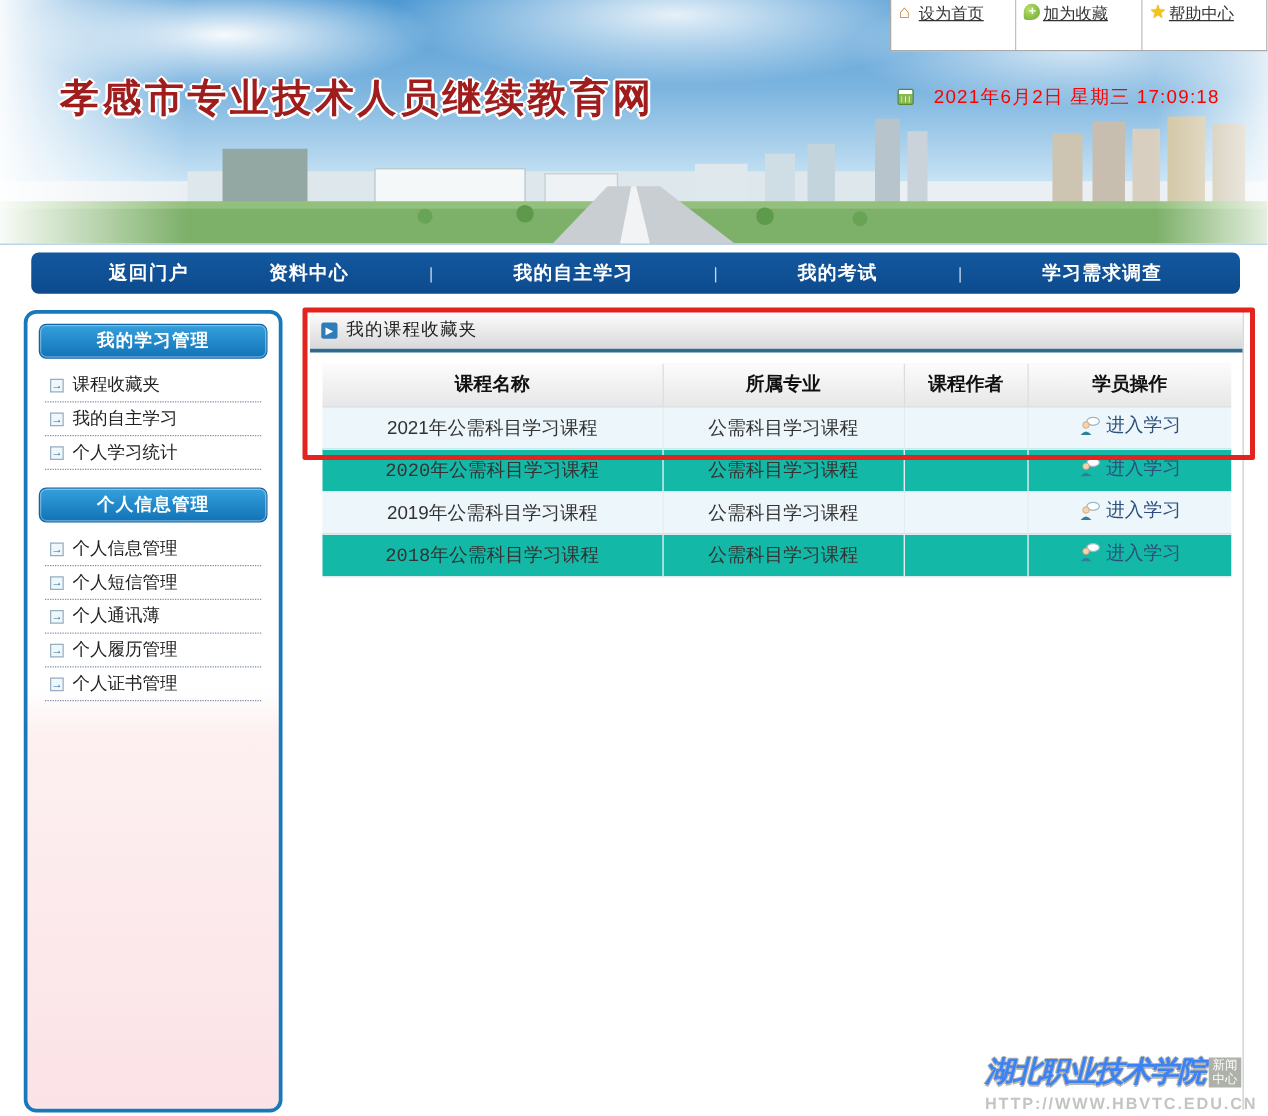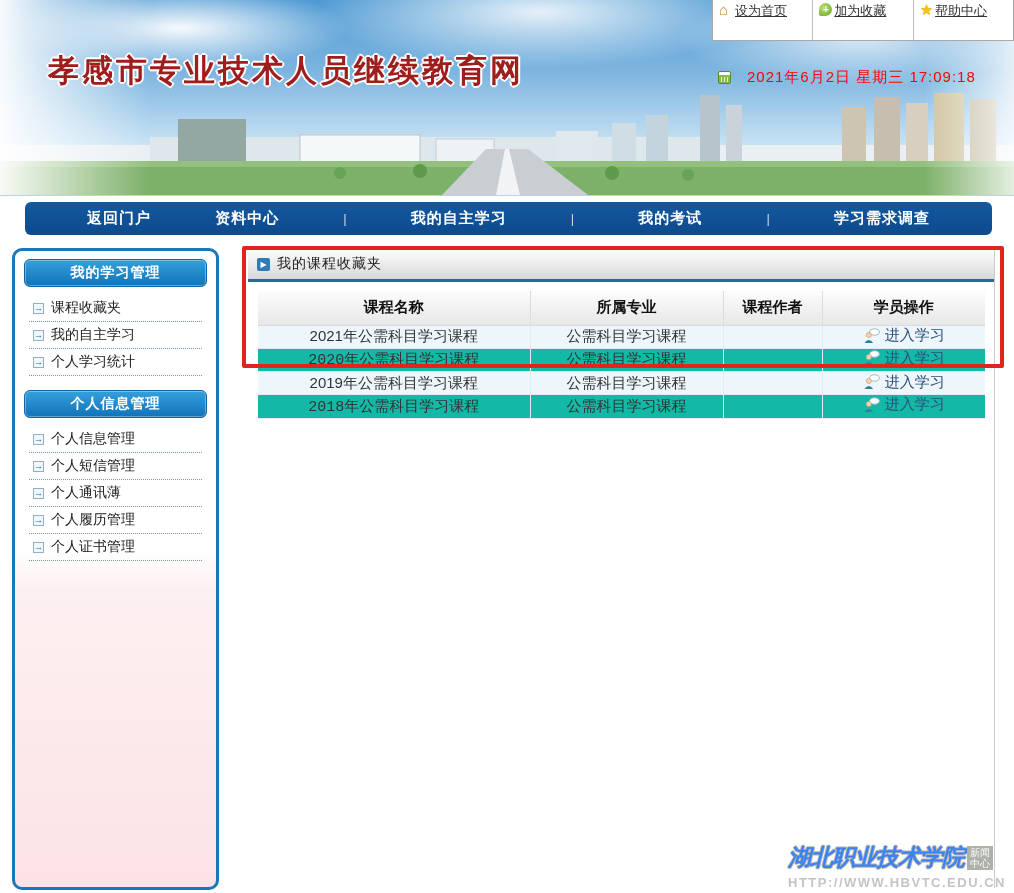--- a/index.html
+++ b/index.html
@@ -14,21 +14,21 @@
       radial-gradient(ellipse 320px 80px at 540px 12px, rgba(255,255,255,.85), rgba(255,255,255,0) 70%),
       radial-gradient(ellipse 260px 70px at 860px 38px, rgba(255,255,255,.75), rgba(255,255,255,0) 70%),
       linear-gradient(180deg,#4f9ad3 0%, #7fb6e0 38%, #cfe7f6 78%, #eef7fc 100%);
     border-bottom:1px solid #b9d4e6; }
   .banner .fadeL { position:absolute; left:0; top:0; bottom:0; width:150px;
     background:linear-gradient(90deg, rgba(255,255,255,.95), rgba(255,255,255,0)); }
   .banner .fadeR { position:absolute; right:0; top:0; bottom:0; width:90px;
     background:linear-gradient(270deg, rgba(255,255,255,.8), rgba(255,255,255,0)); }
   .city { position:absolute; left:0; bottom:0; width:1014px; height:102px; }
 
-  .site-title { position:absolute; left:48px; top:50px; font-size:31px; font-weight:bold;
+  .site-title { position:absolute; left:48px; top:58px; font-size:31px; font-weight:bold;
     letter-spacing:3px; color:#a01d1d;
     text-shadow:2px 0 0 #fff,-2px 0 0 #fff,0 2px 0 #fff,0 -2px 0 #fff,
       1px 1px 0 #fff,-1px -1px 0 #fff,1px -1px 0 #fff,-1px 1px 0 #fff; }
 
   
   .topbar { position:absolute; right:0; top:0; width:302px; height:41px; background:#fff;
     border:1px solid #a9a9a9; border-top:none; display:flex; z-index:5; }
   .toplink { flex:1; display:flex; align-items:flex-start; padding:3px 4px 0 6px; gap:2px;
     border-right:1px solid #c0c0c0; cursor:pointer; }
   .toplink:last-child { border-right:none; }
@@ -48,21 +48,21 @@
   .date-text { color:#ff0000; font-size:15px; letter-spacing:1px; }
 
   
   .nav { position:absolute; left:25px; top:202px; width:967px; height:33px; border-radius:6px;
     background:linear-gradient(180deg,#13589f, #0d4a8d); display:flex; align-items:center;
     justify-content:space-around; padding:0 30px; z-index:3; }
   .nav-item { color:#fff; font-size:15px; font-weight:bold; letter-spacing:1px; cursor:pointer; white-space:nowrap; }
   .nav-sep { color:#c5d6ea; font-size:13px; }
 
   
-  .sidebar { position:absolute; left:12px; top:248px; width:207px; height:642px;
+  .sidebar { position:absolute; left:19px; top:248px; width:207px; height:642px;
     border:3px solid #1878ba; border-radius:10px;
     background:linear-gradient(180deg,#ffffff 0%, #ffffff 47%, #fdf0f1 53%, #fbe2e6 100%); }
   .side-head { margin:8px 9px 6px 9px; height:28px; border-radius:6px; border:1px solid #0f65a5;
     background:linear-gradient(180deg,#35a0dc,#1173b8); box-shadow:inset 0 0 0 1px rgba(255,255,255,.35);
     color:#fff; font-size:14px; font-weight:bold; letter-spacing:1px;
     display:flex; align-items:center; justify-content:center; }
   .side-items { padding:2px 4px 6px 4px; }
   .side-item { display:flex; align-items:center; gap:7px; height:27px; margin:0 10px;
     border-bottom:1px dotted #7b90a8; padding-left:4px; cursor:pointer; }
   .sq-arrow { width:11px; height:11px; flex:none; border:1px solid #97aec1; background:#f0f7fb;
@@ -79,21 +79,21 @@
     font-size:8px; line-height:13px; text-align:center; flex:none; }
   .panel-title { font-size:14px; font-weight:normal; color:#222; letter-spacing:1px; }
 
   table.courses { border-collapse:collapse; margin:9px 0 0 10px; width:727px; table-layout:fixed; }
   table.courses col.c1 { width:272px; } table.courses col.c2 { width:193px; }
   table.courses col.c3 { width:99px; }  table.courses col.c4 { width:163px; }
   table.courses th { height:34px; font-size:15px; font-weight:bold; color:#111; text-align:center;
     background:linear-gradient(180deg,#fcfcfc,#e7e7e7);
     border-right:1px solid #dcdcdc; border-bottom:1px solid #d5dde2; }
   table.courses th:last-child { border-right:none; }
-  table.courses td { height:23px; font-size:15px; color:#333; text-align:center;
+  table.courses td { height:34px; font-size:15px; color:#333; text-align:center;
     border-right:1px solid #e2ebf0; border-bottom:1px solid #e2ebf0; }
   table.courses td:last-child { border-right:none; }
   table.courses tr.odd td { background:#edf6fa; }
   table.courses tr.even td { background:#14b8a6;font-family:Liberation Mono, monospace; }
   .enter-link { display:inline-flex; align-items:center; gap:5px; color:#2c4f7c; cursor:pointer; }
   .enter-link svg { display:block; }
 
   
   .highlight-rect { position:absolute; left:242px; top:246px; width:762px; height:122px;
     border:4px solid #e3231d; border-radius:2px; z-index:9; pointer-events:none; }

